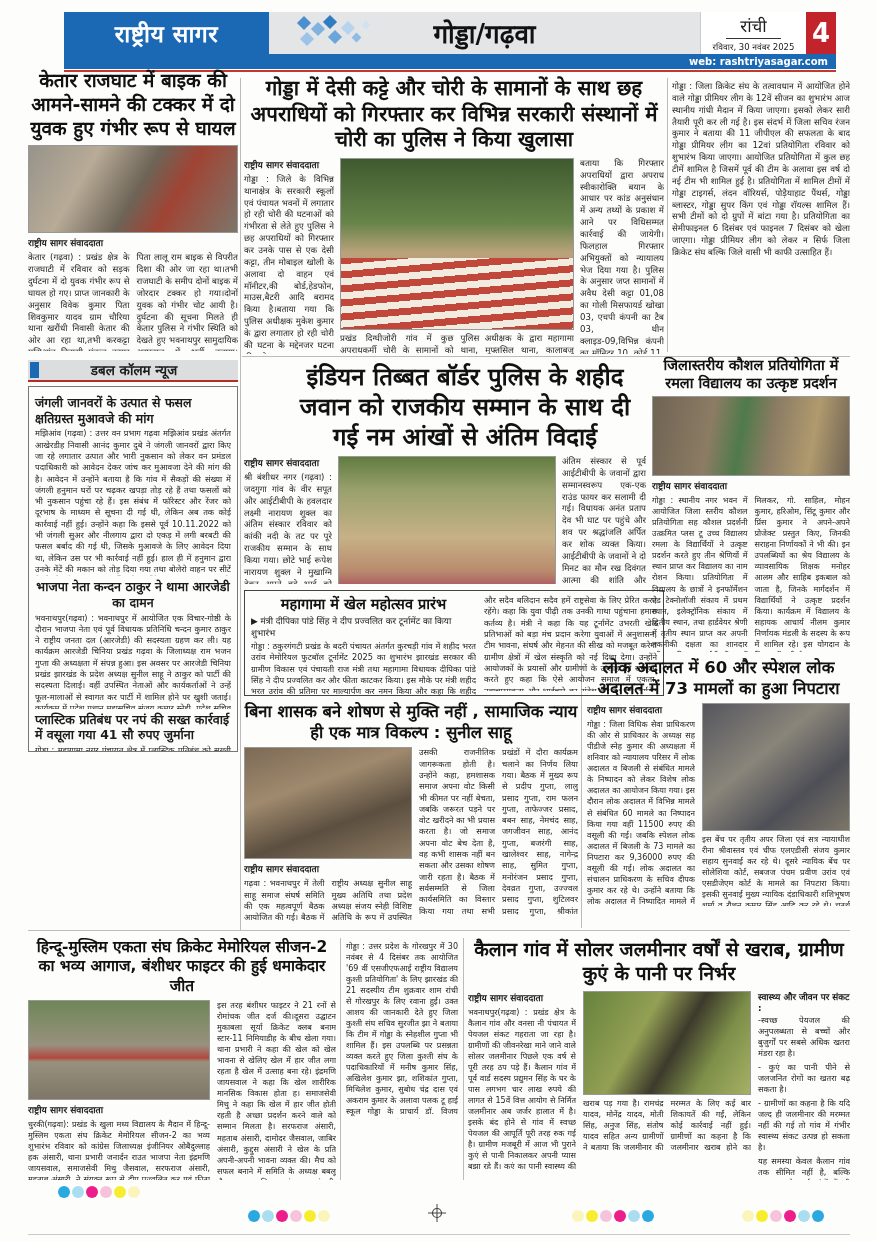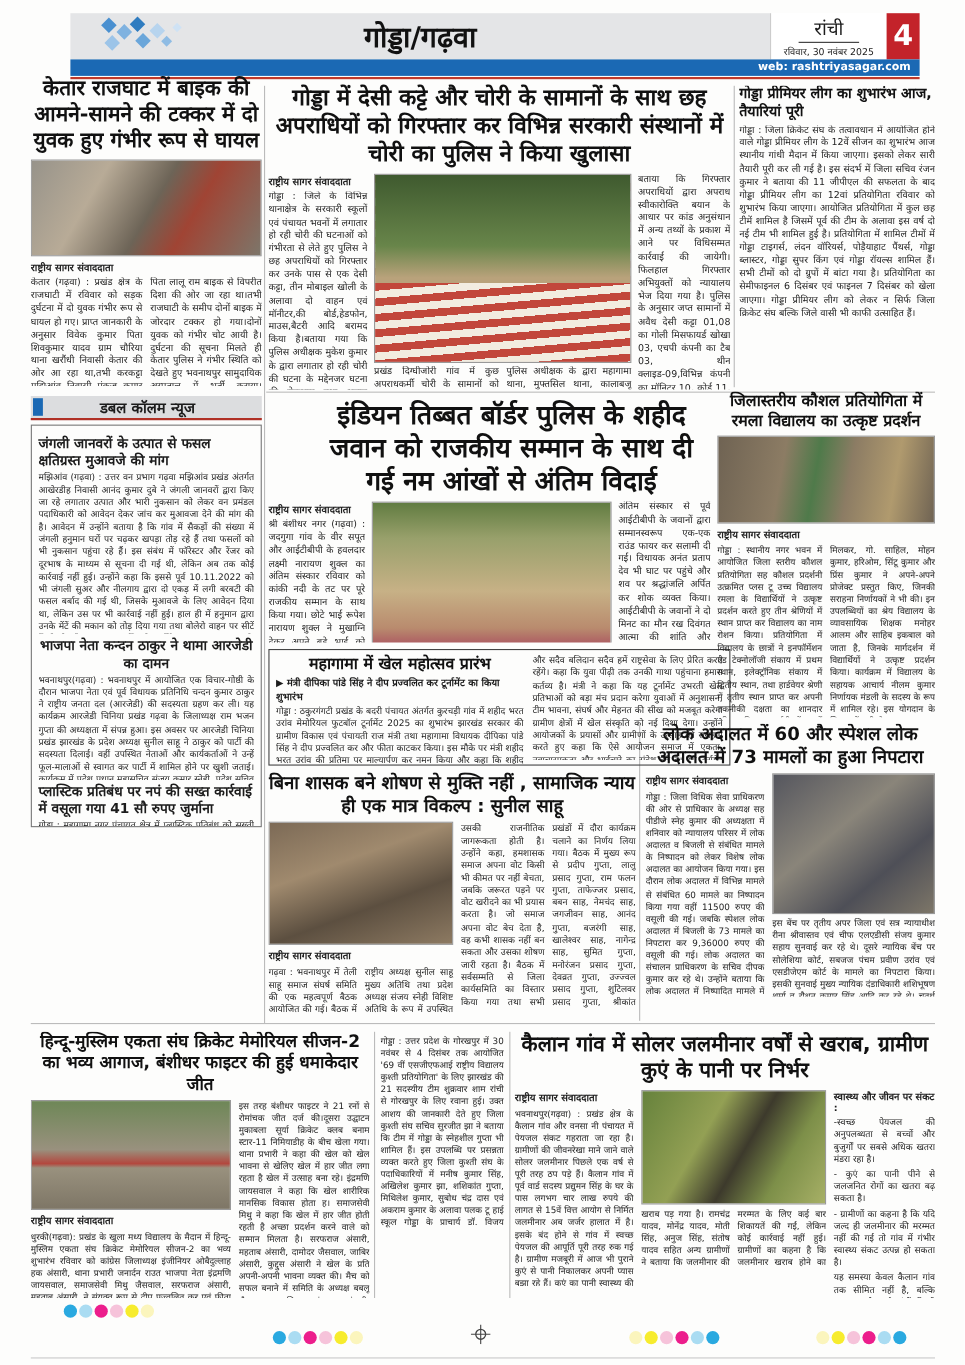--- a/index.html
+++ b/index.html
@@ -29,21 +29,21 @@
   .vrule{position:absolute;width:1px;background:#bbb;}
   .hrule{position:absolute;height:1px;background:#bbb;}
   
   .sec-bar{position:absolute;left:28px;top:360px;width:210px;height:20px;background:#dcdddf;border-bottom:2px solid #b03025;display:flex;align-items:center;}
   .sec-sq{width:9px;height:16px;background:#1b69b4;margin:0 6px 0 2px;}
   .sec-txt{flex:1;text-align:center;font-size:13.5px;font-weight:bold;}
   .lbox{position:absolute;left:28px;top:386px;width:210px;height:366px;border:1px solid #777;box-sizing:border-box;padding:5px 6px;overflow:hidden;}
   .lbox .bh{font-size:12.5px;font-weight:bold;line-height:1.25;margin:3px 0 2px;}
   .lbox .body{font-size:8.2px;}
   .boxed{border:1.5px solid #444;box-sizing:border-box;padding:4px 6px;}
-  .subhead{font-size:8.8px;font-weight:bold;margin:2px 0;}
+  .subhead{font-size:8.8px;font-weight:normal;margin:2px 0;}
   
   .ph-accident{height:88px;background:linear-gradient(120deg,#97938a 0%,#b8ab97 28%,#6d6457 52%,#a04434 68%,#7d766a 100%);}
   .ph-police{height:172px;background:linear-gradient(180deg,#3f5a2f 0%,#68854a 38%,#b9a27b 55%,#b9a27b 58%,rgba(0,0,0,0) 58%),repeating-linear-gradient(175deg,#c2473b 0 7px,#f2ece0 7px 14px);}
   .ph-funeral{height:148px;background:linear-gradient(180deg,#617c41 0%,#98a06b 22%,#c7b186 55%,#b98b6e 78%,#a84a5e 92%,#6f86c0 100%);}
   .ph-kaushal{height:80px;background:linear-gradient(100deg,#6f6353 0%,#8c7c64 30%,#4f7a4a 45%,#8c7c64 60%,#b09a6e 80%,#6f6353 100%);}
   .ph-meeting{height:112px;background:linear-gradient(160deg,#7c6a56 0%,#a08a6e 35%,#5c4f40 65%,#8d7a62 100%);}
   .ph-court{height:128px;background:linear-gradient(140deg,#55565e 0%,#8a857a 40%,#4e4f57 70%,#7d7668 100%);}
   .ph-ribbon{height:100px;background:linear-gradient(180deg,#6e8757 0%,#99917e 45%,#b3473e 58%,#99917e 62%,#7e7666 100%);}
   .ph-solar{height:104px;background:linear-gradient(120deg,#66823c 0%,#93a054 35%,#3d3a2c 55%,#7d8f49 75%,#a7b066 100%);}
   
@@ -54,20 +54,23 @@
   .dots span{width:12px;height:12px;border-radius:50%;display:block;}
   .regmark{position:absolute;}
   .bottom-rule{position:absolute;left:28px;top:1234px;width:822px;height:1px;background:#c9c9c9;}
 </style>
 </head>
 <body>
 
 <div id="page">
 
   <div class="hdr">
+    <div class="logo-box">
+      <span class="logo-txt">राष्ट्रीय सागर</span>
+    </div>
     <div class="hdr-mid">
       <div class="diamonds">
         <span class="dia" style="left:2px;top:2px;background:#4a90d0;"></span>
         <span class="dia" style="left:16px;top:8px;background:#7fb2e0;"></span>
         <span class="dia" style="left:5px;top:18px;background:#9cc4e8;"></span>
         <span class="dia" style="left:28px;top:1px;background:#2f7cc0;"></span>
         <span class="dia" style="left:33px;top:16px;background:#6aa6da;"></span>
         <span class="dia" style="left:46px;top:7px;background:#b7d4ee;"></span>
         <span class="dia" style="left:56px;top:18px;background:#8fbce4;width:7px;height:7px;"></span>
         <span class="dia" style="left:66px;top:6px;background:#cfe2f4;width:6px;height:6px;"></span>
@@ -174,21 +177,20 @@
         <div class="byline">राष्ट्रीय सागर संवाददाता</div>
         <div class="body cols2" style="height:46px;font-size:8.2px;">गढ़वा : भवनाथपुर में तेली साहू समाज संघर्ष समिति की एक महत्वपूर्ण बैठक आयोजित की गई। बैठक में राष्ट्रीय अध्यक्ष सुनील साहू मुख्य अतिथि तथा प्रदेश अध्यक्ष संजय स्नेही विशिष्ट अतिथि के रूप में उपस्थित रहे। बैठक में संगठन विस्तार की प्रक्रिया के तहत केसल प्रखंड अध्यक्ष के रूप में पुरुषोत्तम प्रसाद के नाम की घोषणा की गई। अध्यक्ष घोषित किए जाने के बाद पुरुषोत्तम प्रसाद ने समाज के सभी लोगों एवं राष्ट्रीय अध्यक्ष के प्रति आभार व्यक्त किया। मुख्य अतिथि सुनील साहू ने कहा कि तेली समाज सदियों से शोषित रहा है और आज भी सामाजिक चेतना तथा राजनीतिक जागरूकता के अभाव में चौतरफा शोषण का शिकार है। उन्होंने कहा, "शोषण से मुक्ति का एक ही रास्ता है–शासक बनना। शासकों का कभी शोषण नहीं होता, इसलिए सामाजिक न्याय की लड़ाई लड़कर समाज को शासक समाज बनाना अनिवार्य है।" प्रदेश अध्यक्ष संजय स्नेही ने कहा कि शासक समाज की पहली पहचान</div>
       </div>
       <div style="flex:1;">
         <div class="body cols2" style="height:178px;font-size:8.2px;">उसकी राजनीतिक जागरूकता होती है। उन्होंने कहा, हमशासक समाज अपना वोट किसी भी कीमत पर नहीं बेचता, जबकि जरूरत पड़ने पर वोट खरीदने का भी प्रयास करता है। जो समाज अपना वोट बेच देता है, वह कभी शासक नहीं बन सकता और उसका शोषण जारी रहता है। बैठक में सर्वसम्मति से जिला कार्यसमिति का विस्तार किया गया तथा सभी प्रखंडों में दौरा कार्यक्रम चलाने का निर्णय लिया गया। बैठक में मुख्य रूप से प्रदीप गुप्ता, लालु प्रसाद गुप्ता, राम फलन गुप्ता, ताफेज्जर प्रसाद, बबन साह, नेमचंद साह, जगजीवन साह, आनंद गुप्ता, बजरंगी साह, खालेश्वर साह, नागेन्द्र साह, सुमित गुप्ता, मनोरंजन प्रसाद गुप्ता, देवव्रत गुप्ता, उज्ज्वल प्रसाद गुप्ता, शुटिलवर प्रसाद गुप्ता, श्रीकांत कुमार गुप्ता, अजय साह, सिकंदर साह, विनय गुप्ता, धर्मदेव साह, सुरेश साह सहित सैकड़ों लोग उपस्थित थे।</div>
       </div>
     </div>
   </div>
 
   <div class="art" style="left:672px;top:78px;width:178px;height:272px;">
-    <div class="hl" style="font-size:13px;text-align:left;">गोड्डा प्रीमियर लीग का शुभारंभ आज, तैयारियां पूरी</div>
     <div class="body" style="height:236px;margin-top:3px;">गोड्डा : जिला क्रिकेट संघ के तत्वावधान में आयोजित होने वाले गोड्डा प्रीमियर लीग के 12वें सीजन का शुभारंभ आज स्थानीय गांधी मैदान में किया जाएगा। इसको लेकर सारी तैयारी पूरी कर ली गई है। इस संदर्भ में जिला सचिव रंजन कुमार ने बताया की 11 जीपीएल की सफलता के बाद गोड्डा प्रीमियर लीग का 12वां प्रतियोगिता रविवार को शुभारंभ किया जाएगा। आयोजित प्रतियोगिता में कुल छह टीमें शामिल है जिसमें पूर्व की टीम के अलावा इस वर्ष दो नई टीम भी शामिल हुई है। प्रतियोगिता में शामिल टीमों में गोड्डा टाइगर्स, लंदन वॉरियर्स, पोड़ैयाहाट पैंथर्स, गोड्डा ब्लास्टर, गोड्डा सुपर किंग एवं गोड्डा रॉयल्स शामिल हैं। सभी टीमों को दो ग्रुपों में बांटा गया है। प्रतियोगिता का सेमीफाइनल 6 दिसंबर एवं फाइनल 7 दिसंबर को खेला जाएगा। गोड्डा प्रीमियर लीग को लेकर न सिर्फ जिला क्रिकेट संघ बल्कि जिले वासी भी काफी उत्साहित हैं।</div>
   </div>
 
   <div class="art" style="left:652px;top:356px;width:198px;height:296px;">
     <div class="hl" style="font-size:14.5px;">जिलास्तरीय कौशल प्रतियोगिता में रमला विद्यालय का उत्कृष्ट प्रदर्शन</div>
     <div class="photo ph-kaushal" style="margin-top:4px;"></div>
     <div class="byline">राष्ट्रीय सागर संवाददाता</div>
     <div class="body cols2" style="height:166px;font-size:8px;">गोड्डा : स्थानीय नगर भवन में आयोजित जिला स्तरीय कौशल प्रतियोगिता सह कौशल प्रदर्शनी उत्क्रमित प्लस टू उच्च विद्यालय रमला के विद्यार्थियों ने उत्कृष्ट प्रदर्शन करते हुए तीन श्रेणियों में स्थान प्राप्त कर विद्यालय का नाम रोशन किया। प्रतियोगिता में विद्यालय के छात्रों ने इनफॉर्मेशन एंड टेक्नोलॉजी संकाय में प्रथम स्थान, इलेक्ट्रॉनिक संकाय में द्वितीय स्थान, तथा हार्डवेयर श्रेणी में तृतीय स्थान प्राप्त कर अपनी तकनीकी दक्षता का शानदार परिचय दिया। प्रदर्शनी में छात्रों मिलकर, गो. साहिल, मोहन कुमार, हरिओम, सिंटू कुमार और प्रिंस कुमार ने अपने-अपने प्रोजेक्ट प्रस्तुत किए, जिनकी सराहना निर्णायकों ने भी की। इन उपलब्धियों का श्रेय विद्यालय के व्यावसायिक शिक्षक मनोहर आलम और साहिब इकबाल को जाता है, जिनके मार्गदर्शन में विद्यार्थियों ने उत्कृष्ट प्रदर्शन किया। कार्यक्रम में विद्यालय के सहायक आचार्य नीलम कुमार निर्णायक मंडली के सदस्य के रूप में शामिल रहे। इस योगदान के लिए उन्हें एडीओ अजय सर द्वारा मोमेंटो देकर सम्मानित किया गया। विद्यालय की इस सफलता पर प्रधानाध्यापक जयराम प्रसाद यादव सहित शिक्षक प्रेमलाल पंडित, मो. शाकील, रमजान अली, सुभाष दास, कुमार चन्द्रिका मणि, नीरज कुमार सिंह, तारिक असलम, अमरजीत दास, कुमारी पूनम, सुनील मरांडी और राहुल कुमार ने हर्ष व्यक्त किया। विद्यालय परिसर में उत्साह और गर्व का माहौल देखा गया।</div>
   </div>
 

